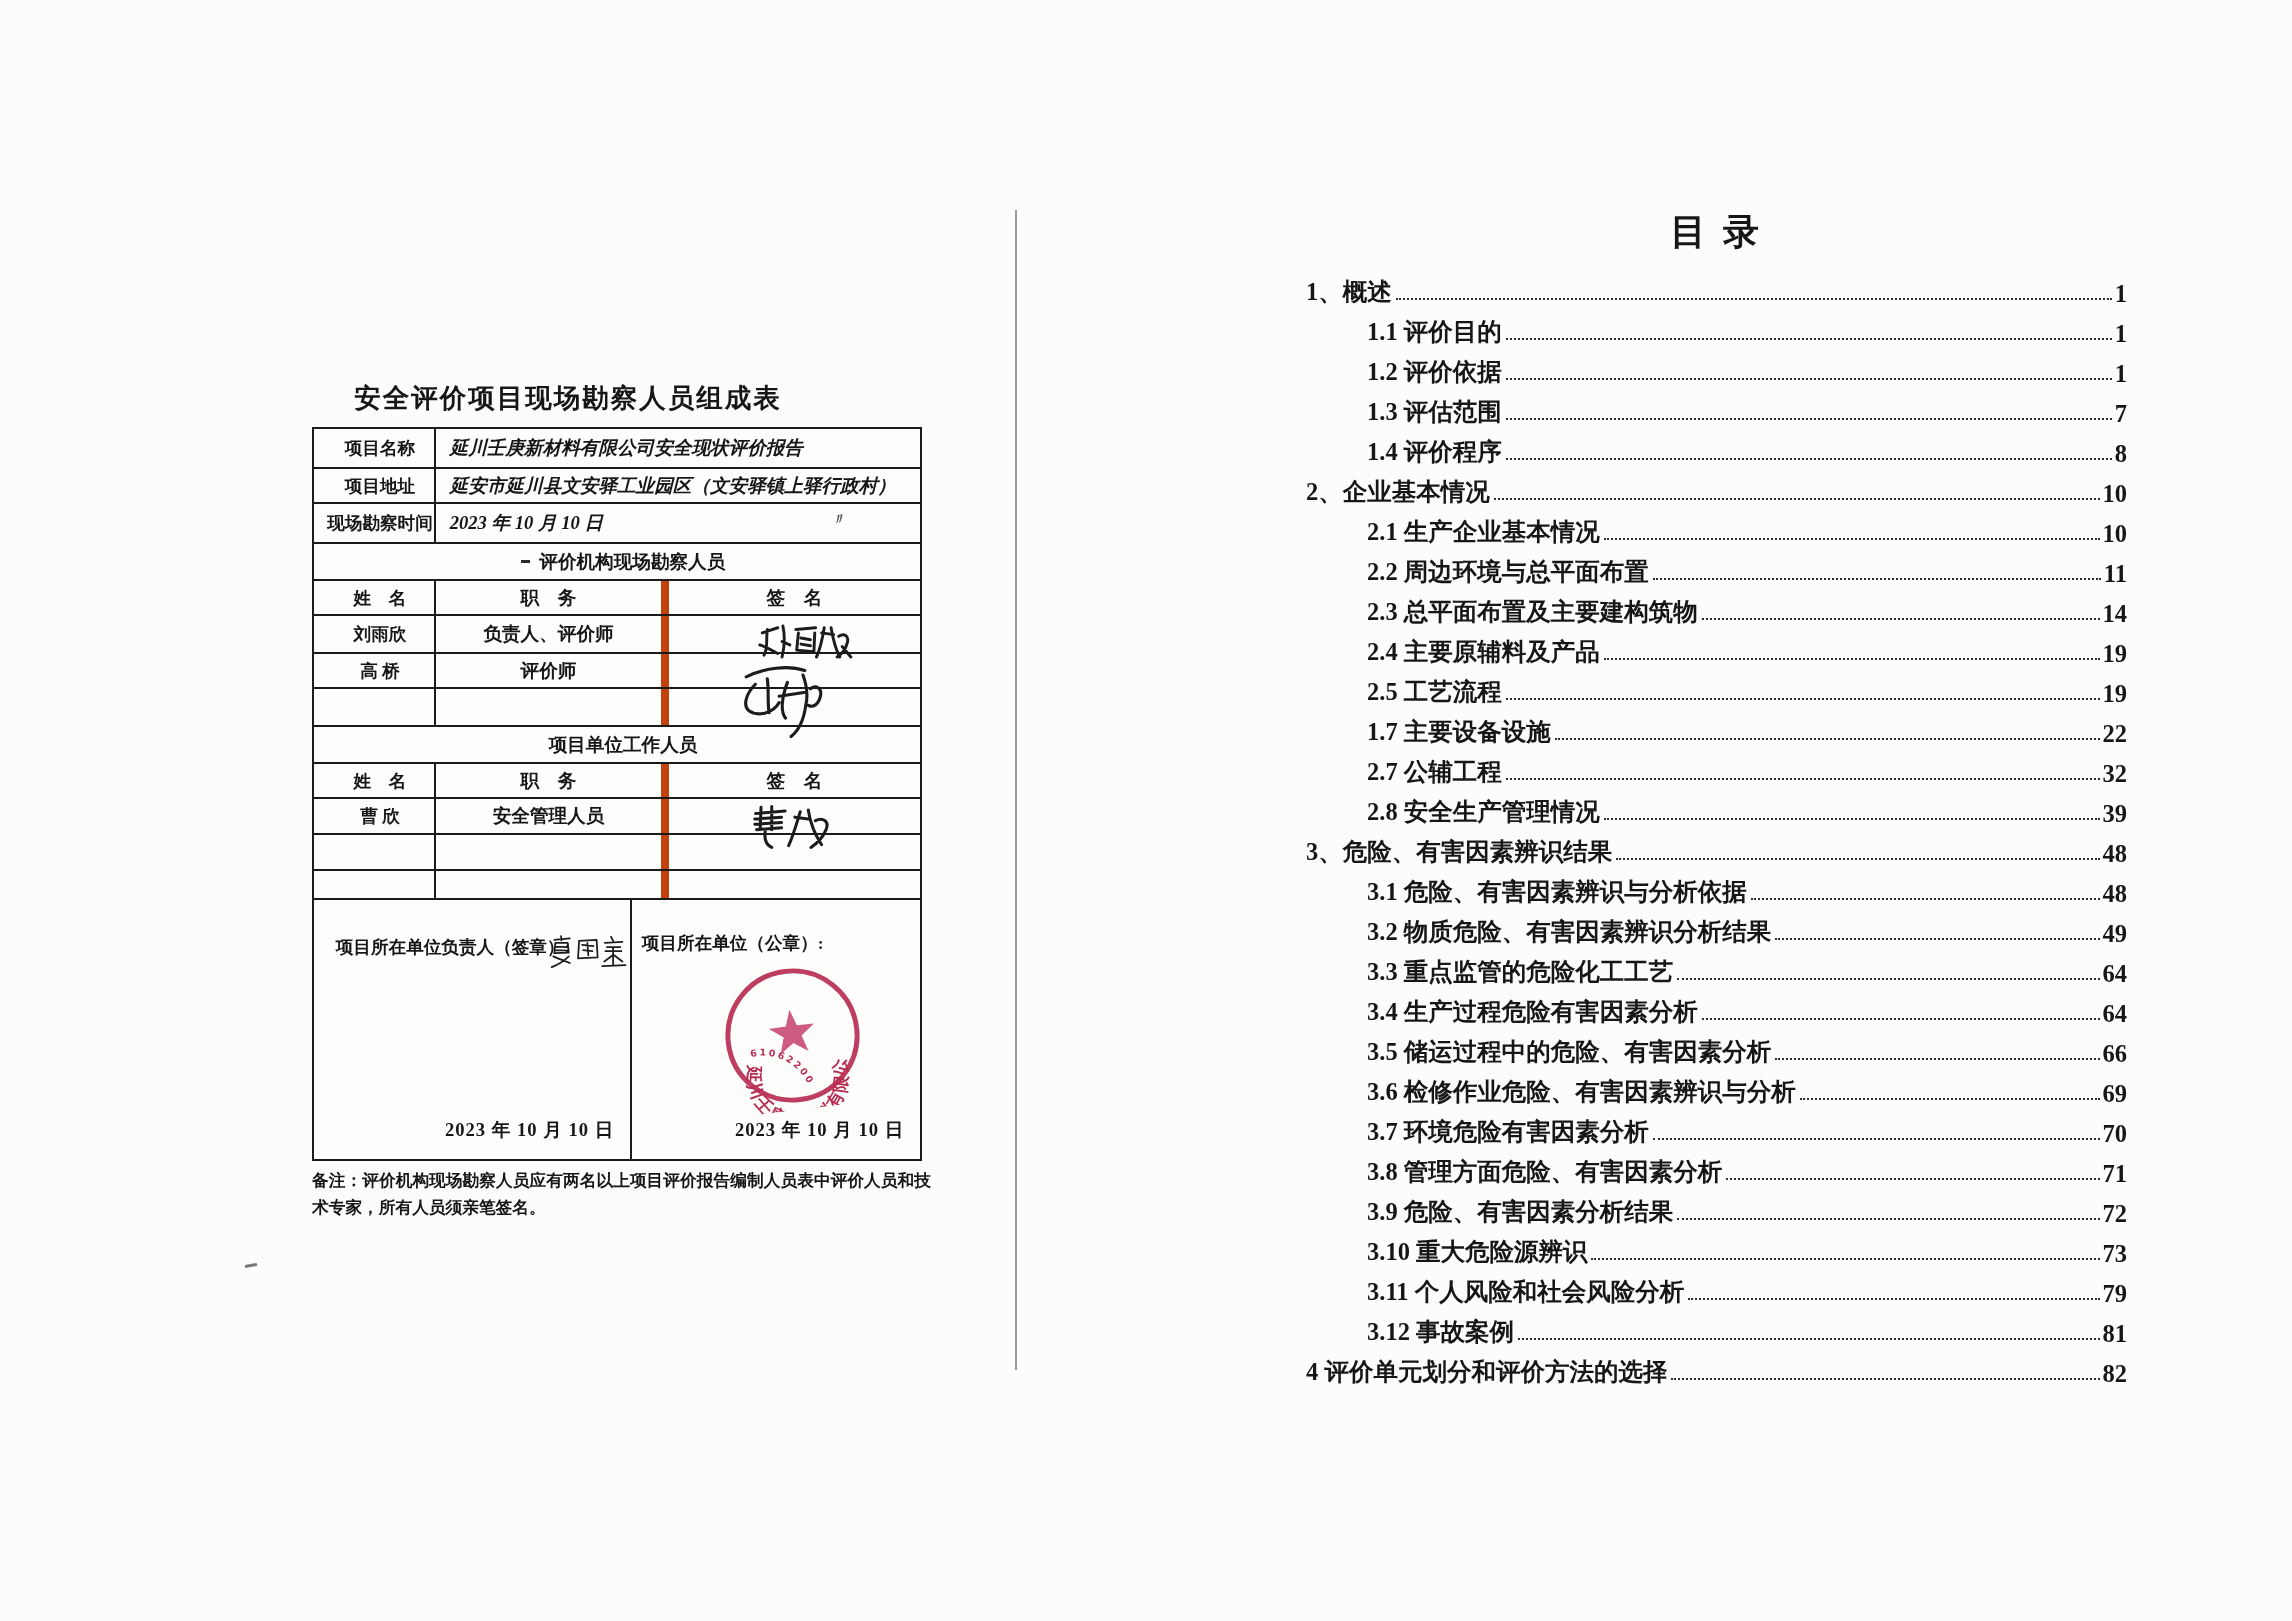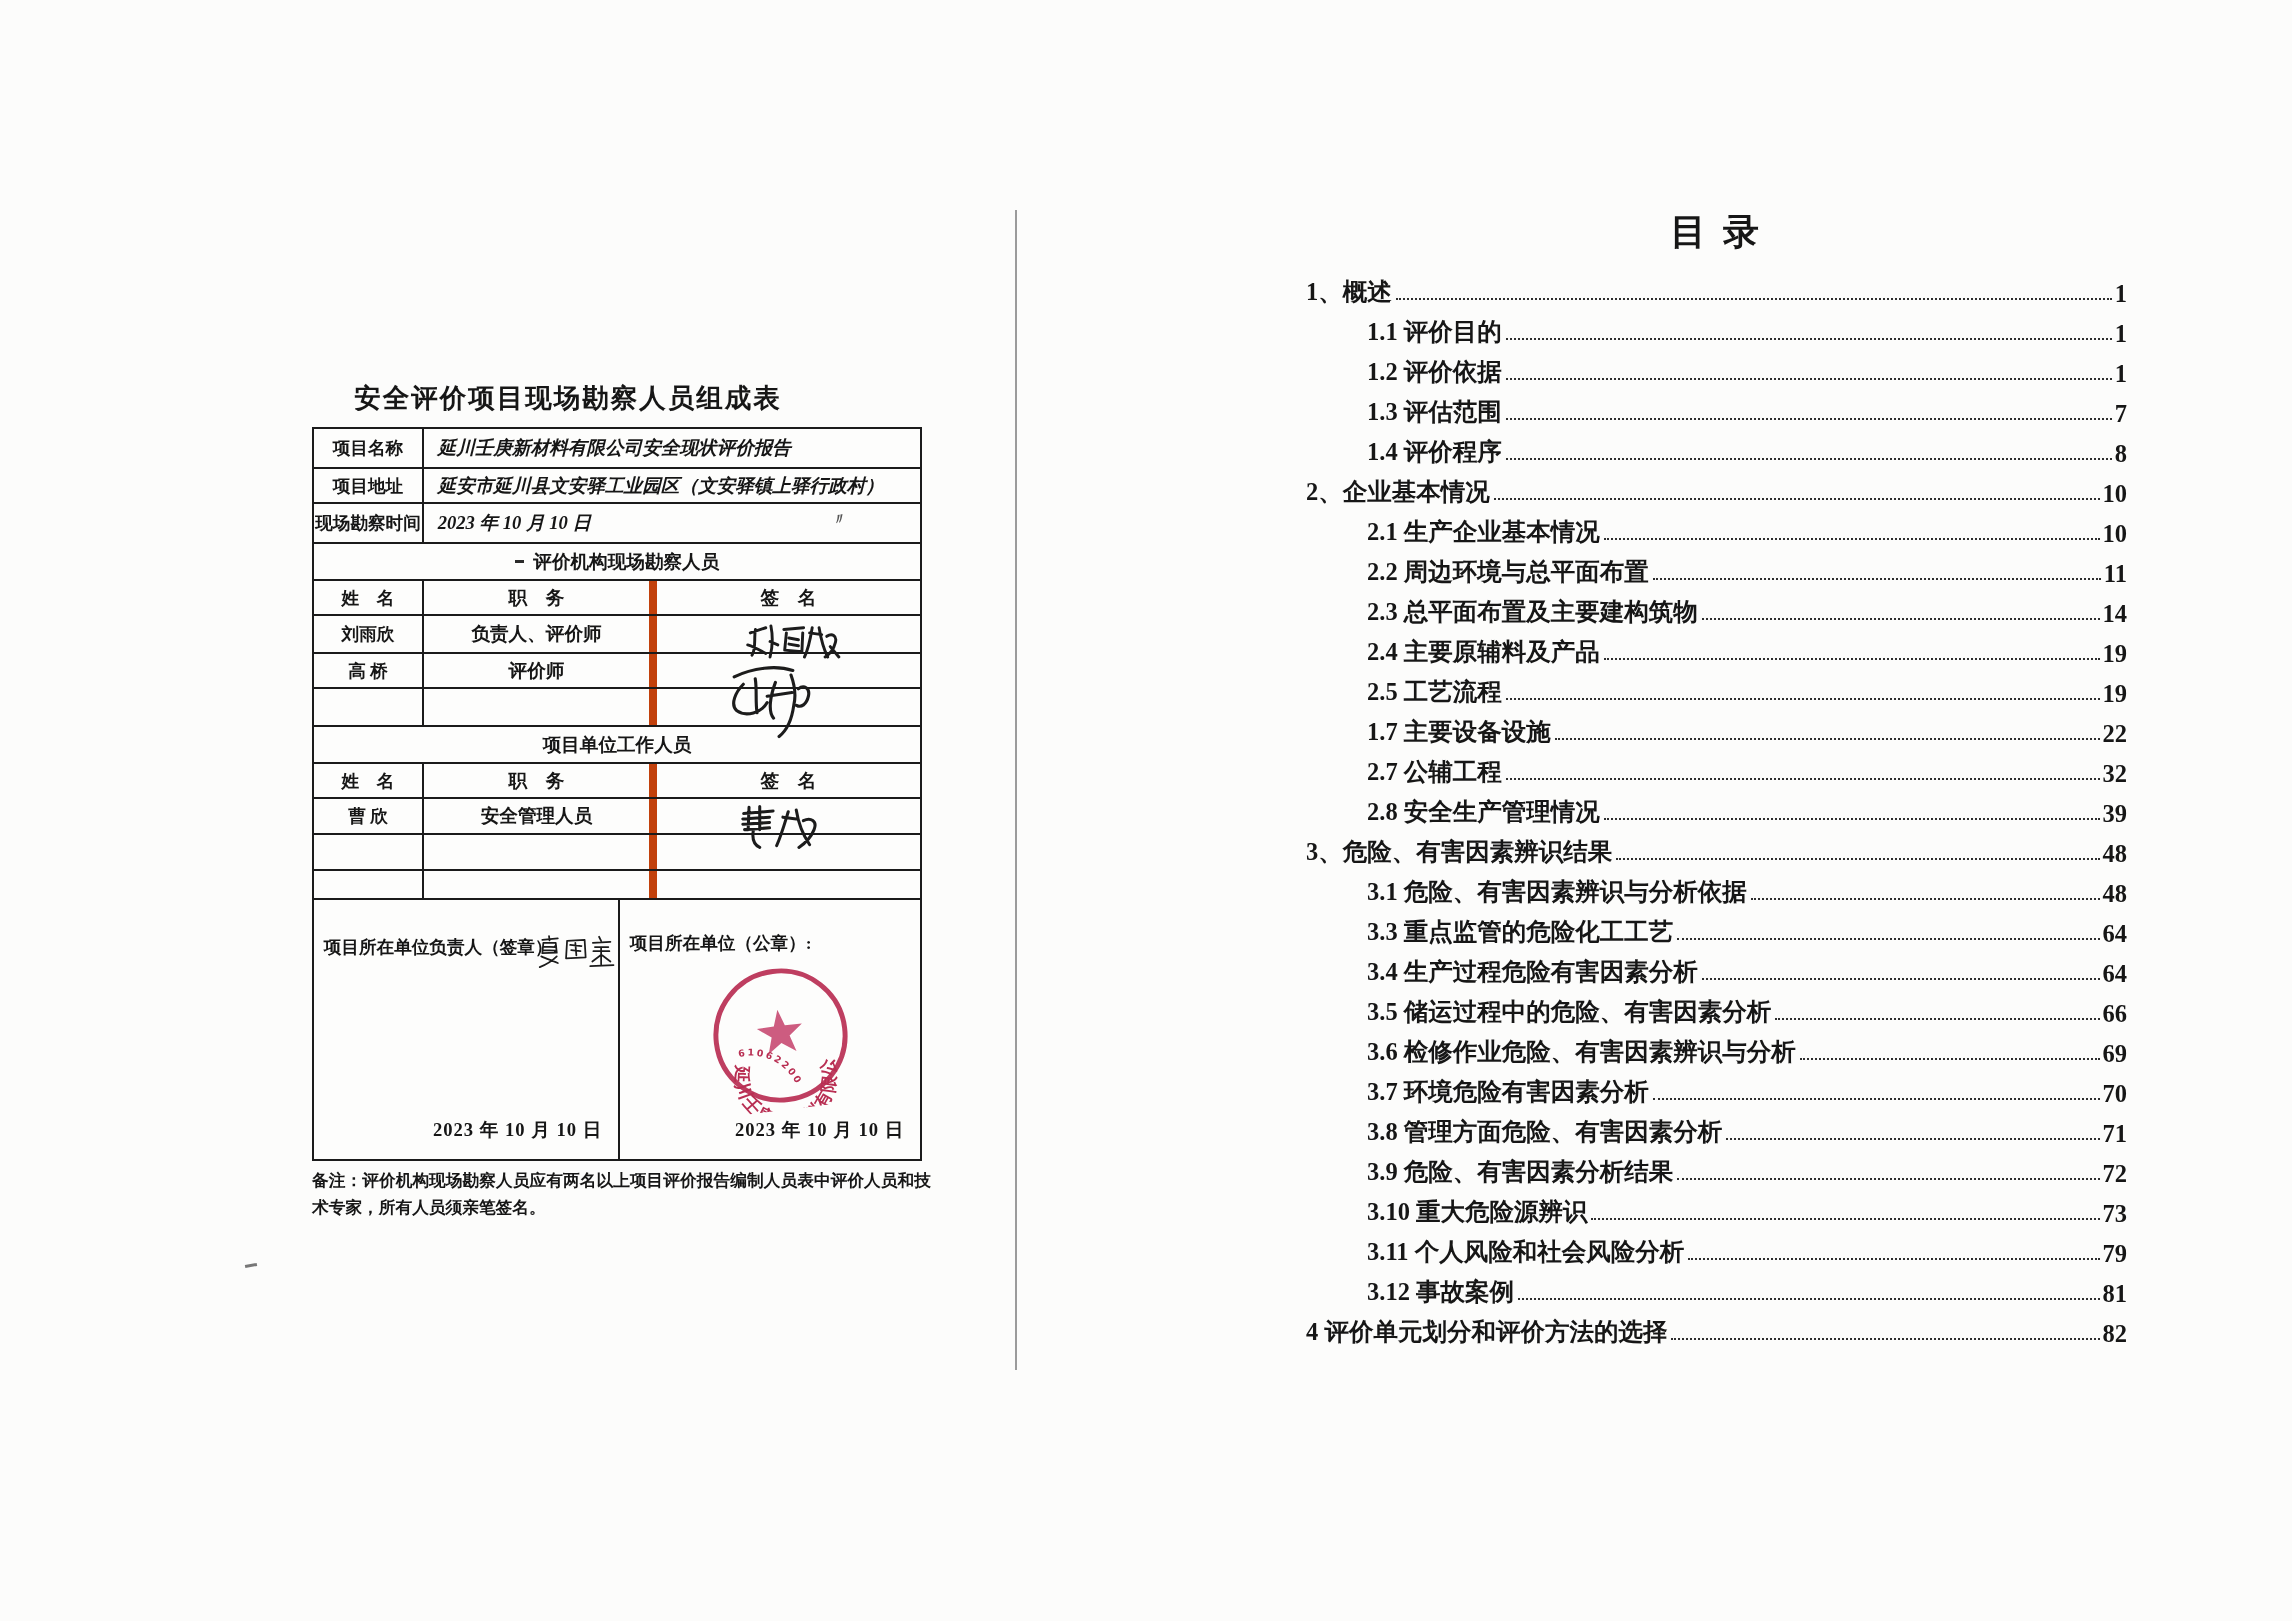--- a/index.html
+++ b/index.html
@@ -7,21 +7,21 @@
           font-family:"Liberation Serif","DejaVu Serif",serif;color:#161616;}
 
   
   .fold-line{position:absolute;left:1015px;top:210px;width:2px;height:1160px;background:#9b9b9b;}
 
   
   .form-title{position:absolute;left:274px;top:380px;width:588px;text-align:center;
               font-size:26.5px;font-weight:700;letter-spacing:2px;}
   .form-table{position:absolute;left:312px;top:427px;width:610px;border:2.9px solid #1b1b1b;
               box-sizing:border-box;background:#fdfdfc;}
-  .t-row{display:flex;border-bottom:2px solid #1b1b1b;box-sizing:border-box;}
+  .t-row{display:flex;border-bottom:2px solid #1b1b1b;box-sizing:border-box;padding-left:12px;}
   .t-row:last-child{border-bottom:none;}
   .cell{display:flex;align-items:center;justify-content:center;box-sizing:border-box;
         font-weight:700;font-size:18.6px;position:relative;}
   .c1{width:110px;border-right:2px solid #1b1b1b;font-size:17.6px;}
   .c2{width:233px;border-right:8px solid #c2410c;}
   .c3{flex:1;}
   .val{flex:1;justify-content:flex-start;padding-left:13.7px;font-style:italic;}
   .sec-head{width:100%;justify-content:center;font-size:18.6px;}
   .tick-mark{position:absolute;right:74px;top:5.9px;font-size:14.7px;color:#555;
              transform:rotate(-12deg);font-family:"DejaVu Sans",sans-serif;}
@@ -252,20 +252,25 @@
           <span class="toc-label">3、危险、有害因素辨识结果</span>
           <span class="toc-dots"></span>
           <span class="toc-page">48</span>
         </div>
         <div class="toc-entry lvl2">
           <span class="toc-label">3.1 危险、有害因素辨识与分析依据</span>
           <span class="toc-dots"></span>
           <span class="toc-page">48</span>
         </div>
         <div class="toc-entry lvl2">
+          <span class="toc-label">3.2 物质危险、有害因素辨识分析结果</span>
+          <span class="toc-dots"></span>
+          <span class="toc-page">49</span>
+        </div>
+        <div class="toc-entry lvl2">
           <span class="toc-label">3.3 重点监管的危险化工工艺</span>
           <span class="toc-dots"></span>
           <span class="toc-page">64</span>
         </div>
         <div class="toc-entry lvl2">
           <span class="toc-label">3.4 生产过程危险有害因素分析</span>
           <span class="toc-dots"></span>
           <span class="toc-page">64</span>
         </div>
         <div class="toc-entry lvl2">

